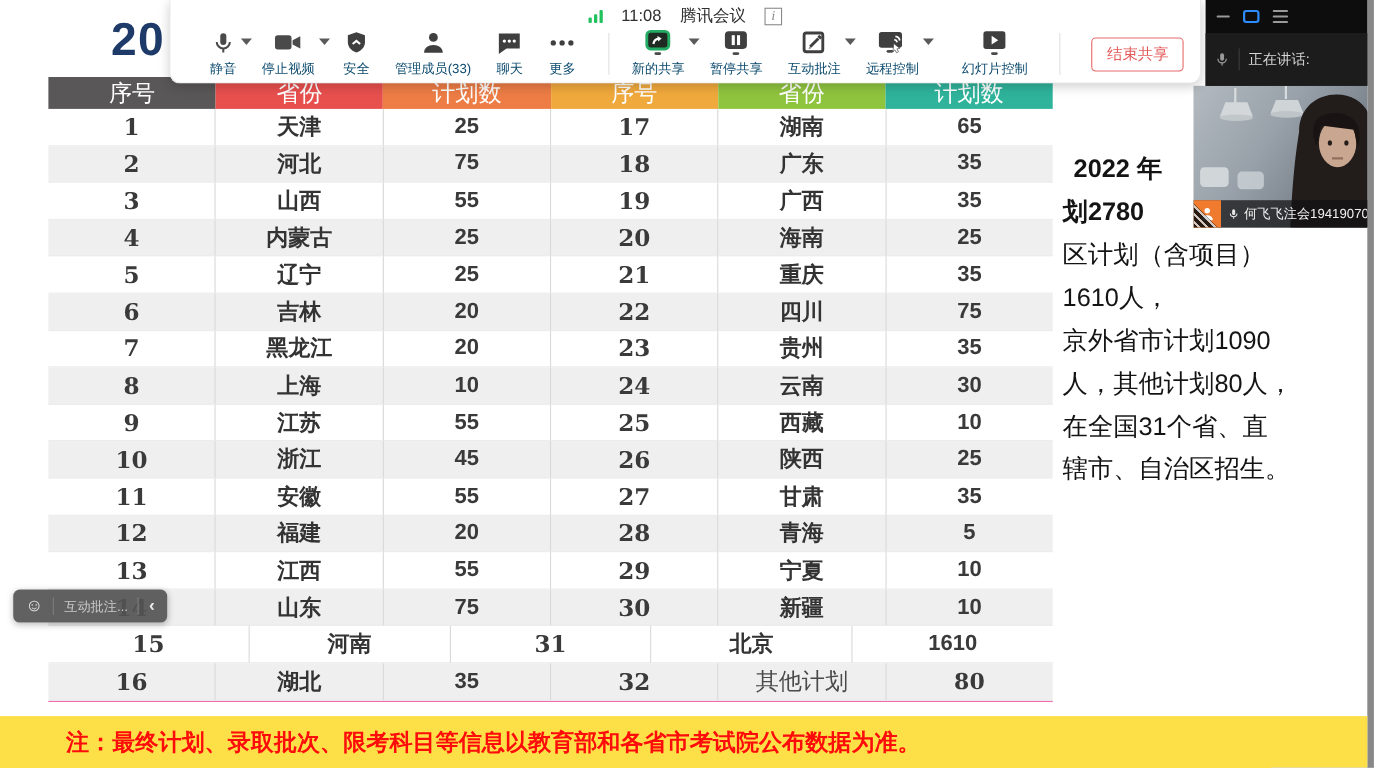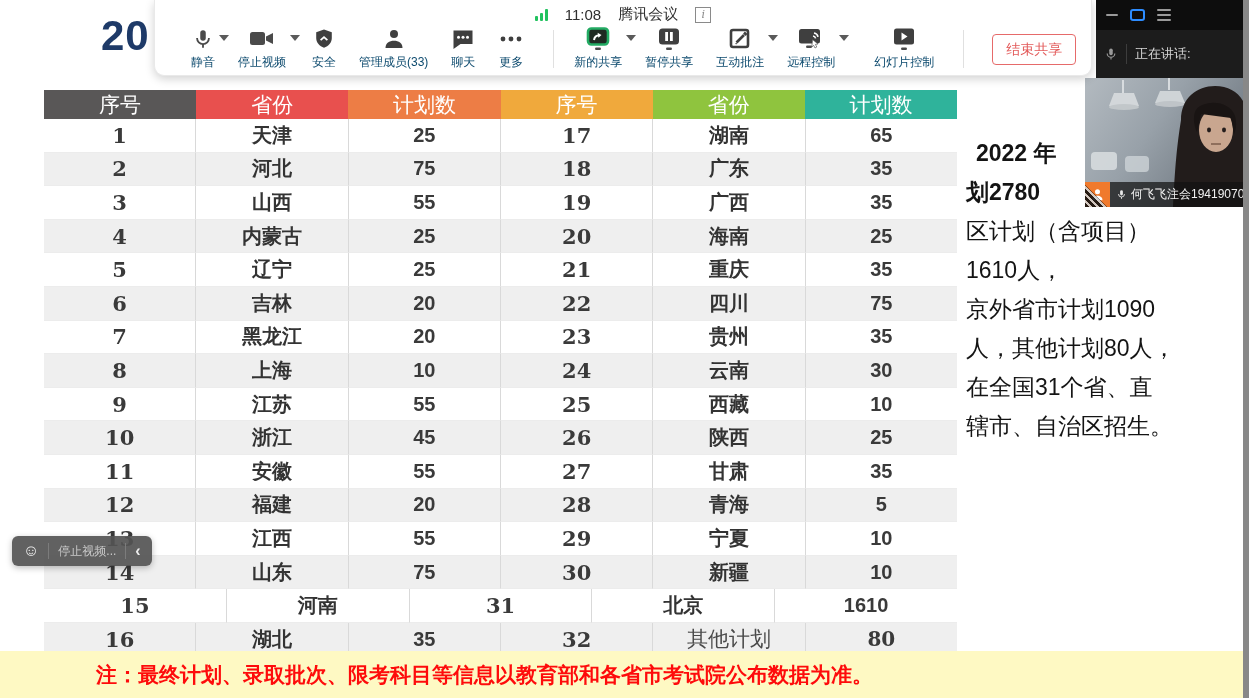--- a/index.html
+++ b/index.html
@@ -3,38 +3,38 @@
 <meta charset="utf-8">
 <style>
   * { margin:0; padding:0; box-sizing:border-box; }
   body { font-family:"Liberation Sans", sans-serif; background:#888; }
   .screen { position:relative; width:1243px; height:698px; background:#ffffff; overflow:hidden; }
 
   
   .slide-title { position:absolute; left:101px; top:12px; font-size:42px; font-weight:bold; color:#1e3a68; z-index:1; letter-spacing:1px; }
 
   
-  .prov-table { position:absolute; left:44px; top:90px; width:913px; z-index:2; border-bottom:3px solid #ec4899; }
+  .prov-table { position:absolute; left:44px; top:70px; width:913px; z-index:2; border-bottom:1px solid #ec4899; }
   .hrow { display:flex; height:29px; }
   .hcell { flex:1 1 0; display:flex; align-items:center; justify-content:center; color:#fff;
            font-family:"DejaVu Serif", serif; font-size:21px; }
   .trow { display:flex; height:33.6px; background:#ffffff; }
   .trow.even { background:#efefef; }
   .cell { flex:1 1 0; display:flex; align-items:center; justify-content:center;
           border-right:1px solid #d9d9d9; border-bottom:1px solid #ececec; color:#3a3a3a; }
   .cell:last-child { border-right:none; }
   .cell.seq { font-family:"DejaVu Serif", serif; font-size:21px; font-weight:bold; }
   .cell.prov { font-size:20px; font-weight:bold; color:#333; }
   .cell.val { font-size:20px; font-weight:bold; }
   .cell.other { font-family:"DejaVu Serif", serif; font-weight:normal; font-size:21px; color:#4a4a4a; }
   .cell.val.otherval { font-family:"DejaVu Serif", serif; }
 
   
-  .note-strip { position:absolute; left:0; top:651px; width:1249px; height:47px; background:#fef9c3; z-index:2;
-                display:flex; align-items:center; justify-content:flex-start;padding-left:36px; }
+  .note-strip { position:absolute; left:0; top:651px; width:1249px; height:47px; background:#fde047; z-index:2;
+                display:flex; align-items:center; justify-content:flex-start; }
   .note-text { margin-left:60px; color:#fe0b0b; font-size:21px; font-weight:bold; white-space:nowrap; }
 
   
   .side-text { position:absolute; left:966px; top:134px; width:286px; z-index:3; color:#141414; }
   .side-line { font-size:23px; line-height:39px; white-space:nowrap; }
   .side-line.bold { font-weight:bold; }
   .side-line.bold:first-child { padding-left:10px; }
 
   
   .toolbar { position:absolute; left:154px; top:0; width:938px; height:76px; background:#ffffff;
@@ -451,18 +451,18 @@
           <path d="M5.5 11a6.5 6.5 0 0 0 13 0" fill="none" stroke="#e8e8e8" stroke-width="2"></path>
           <line x1="12" y1="17.5" x2="12" y2="21.5" stroke="#e8e8e8" stroke-width="2"></line>
         </svg>
       <span class="pname">何飞飞注会194190704012</span>
     </div>
   </div>
 
   <div class="chat-bubble">
     <span class="smiley">☺</span>
     <span class="cb-sep"></span>
-    <span class="cb-text">停止视频...</span>
+    <span class="cb-text">互动批注...</span>
     <span class="cb-sep"></span>
     <span class="cb-chev">‹</span>
   </div>
 
 </div>
 
 </body></html>

